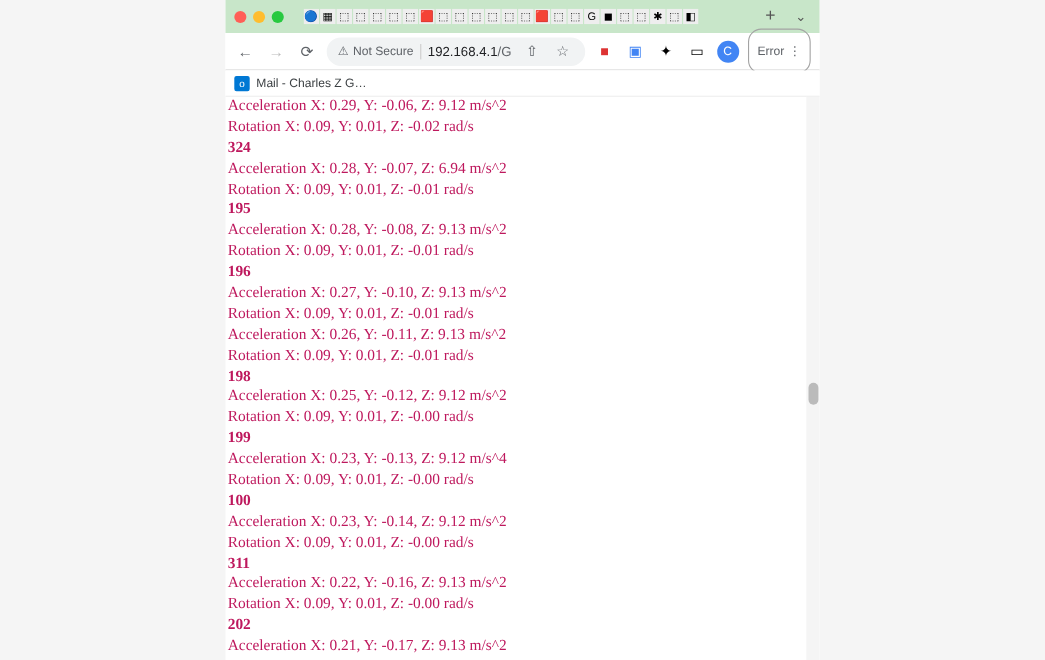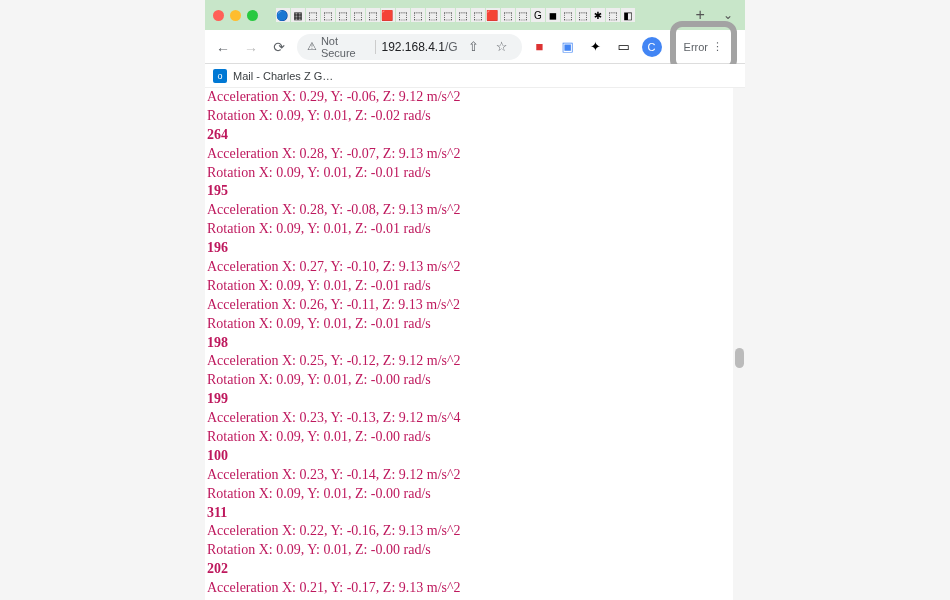--- a/index.html
+++ b/index.html
@@ -140,21 +140,21 @@
       height: 20px;
       border-radius: 50%;
       background: #4285f4;
       color: #fff;
       font-size: 11px;
       display: flex;
       align-items: center;
       justify-content: center;
     }
     .error-chip {
-      border: 6px solid #a3a3a3;
+      border: 1px solid #a3a3a3;
       border-radius: 12px;
       padding: 13px 8px;
       font-size: 11px;
       color: #5f6368;
       display: flex;
       align-items: center;
       gap: 4px;
     }
     .bookmarks {
       height: 24px;
@@ -277,22 +277,22 @@
   </div>
 
   <div class="bookmarks">
     <div class="bm-icon">o</div>
     <span>Mail - Charles Z G…</span>
   </div>
 
   <div class="content" id="content">
       <div>Acceleration X: 0.29, Y: -0.06, Z: 9.12 m/s^2</div>
       <div>Rotation X: 0.09, Y: 0.01, Z: -0.02 rad/s</div>
-      <div class="entry-num">264</div>
-      <div>Acceleration X: 0.28, Y: -0.07, Z: 9.13 m/s^2</div>
+      <div class="entry-num">324</div>
+      <div>Acceleration X: 0.28, Y: -0.07, Z: 6.94 m/s^2</div>
       <div>Rotation X: 0.09, Y: 0.01, Z: -0.01 rad/s</div>
       <div class="entry-num">195</div>
       <div>Acceleration X: 0.28, Y: -0.08, Z: 9.13 m/s^2</div>
       <div>Rotation X: 0.09, Y: 0.01, Z: -0.01 rad/s</div>
       <div class="entry-num">196</div>
       <div>Acceleration X: 0.27, Y: -0.10, Z: 9.13 m/s^2</div>
       <div>Rotation X: 0.09, Y: 0.01, Z: -0.01 rad/s</div>
       <div>Acceleration X: 0.26, Y: -0.11, Z: 9.13 m/s^2</div>
       <div>Rotation X: 0.09, Y: 0.01, Z: -0.01 rad/s</div>
       <div class="entry-num">198</div>

